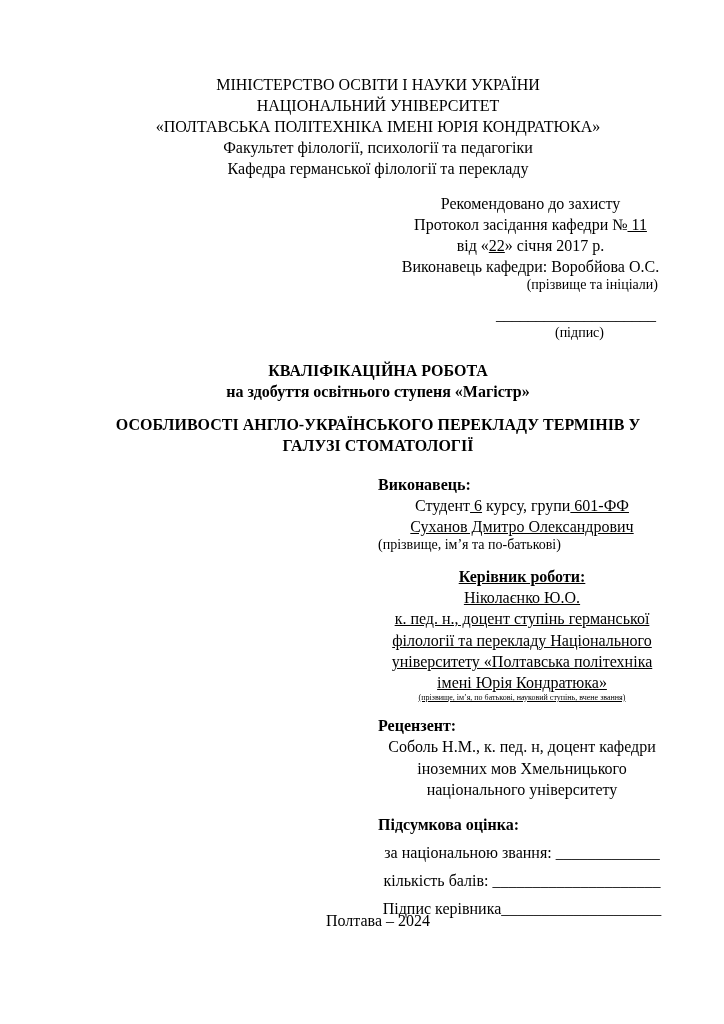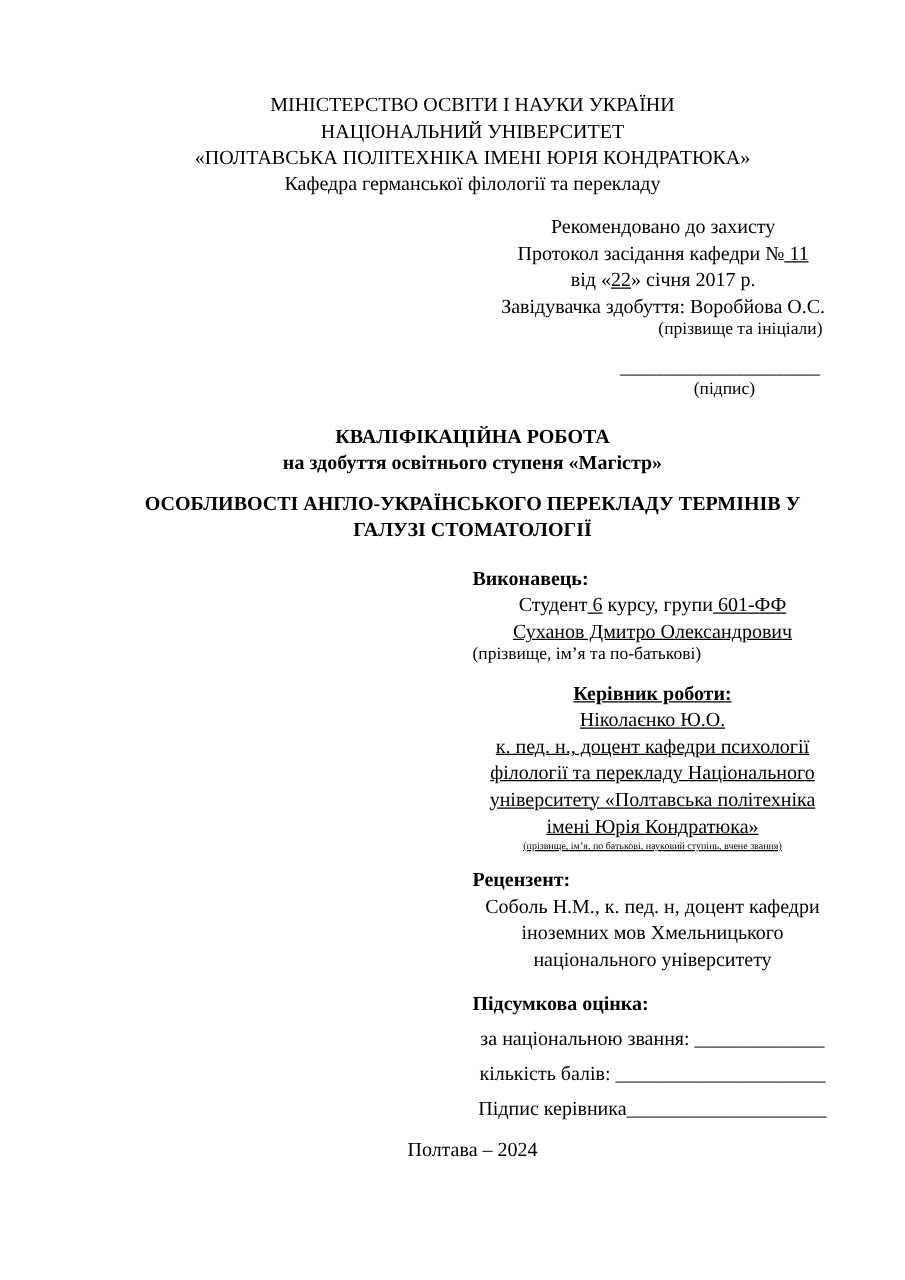--- a/index.html
+++ b/index.html
@@ -50,33 +50,34 @@
 </head>
 <body>
 
 <div class="page">
   <div class="content">
 
     <div class="center">
       <div>МІНІСТЕРСТВО ОСВІТИ І НАУКИ УКРАЇНИ</div>
       <div>НАЦІОНАЛЬНИЙ УНІВЕРСИТЕТ</div>
       <div>«ПОЛТАВСЬКА ПОЛІТЕХНІКА ІМЕНІ ЮРІЯ КОНДРАТЮКА»</div>
+      <div>Факультет філології, психології та педагогіки</div>
       <div>Кафедра германської філології та перекладу</div>
     </div>
 
     <div class="approval">
       <div class="nowrap">Рекомендовано до захисту</div>
       <div class="nowrap">
         <span>Протокол засідання кафедри №</span><span class="u"> 11</span>
       </div>
       <div class="nowrap">
         <span>від «</span><span class="u">22</span><span>» січня 2017 р.</span>
       </div>
       <div class="nowrap">
-        <span>Завідувачка здобуття: </span><span>Воробйова О.С.</span>
+        <span>Виконавець кафедри: </span><span>Воробйова О.С.</span>
       </div>
       <div class="small head-note">(прізвище та ініціали)</div>
       <div class="sig-line">____________________</div>
       <div class="small sig-note">(підпис)</div>
     </div>
 
     <div class="title-block center">
       <div>КВАЛІФІКАЦІЙНА РОБОТА</div>
       <div>на здобуття освітнього ступеня «Магістр»</div>
     </div>
@@ -88,21 +89,21 @@
       <div class="nowrap">
         <span>Студент</span><span class="u"> 6</span><span> курсу, групи</span><span class="u"> 601-ФФ</span>
       </div>
       <div class="u nowrap">Суханов Дмитро Олександрович</div>
       <div class="small">(прізвище, ім’я та по-батькові)</div>
     </div>
 
     <div class="right-col supervisor">
       <div class="b u nowrap">Керівник роботи:</div>
       <div class="u nowrap">Ніколаєнко Ю.О.</div>
-      <div class="u nowrap">к. пед. н., доцент кафедри психології</div>
+      <div class="u nowrap">к. пед. н., доцент ступінь германської</div>
       <div class="u nowrap">філології та перекладу Національного</div>
       <div class="u nowrap">університету «Полтавська політехніка</div>
       <div class="u nowrap">імені Юрія Кондратюка»</div>
       <div class="tiny u nowrap">(прізвище, ім’я, по батькові, науковий ступінь, вчене звання)</div>
     </div>
 
     <div class="right-col reviewer">
       <div class="b">Рецензент:</div>
       <div class="nowrap">Соболь Н.М., к. пед. н, доцент кафедри</div>
       <div class="nowrap">іноземних мов Хмельницького</div>

